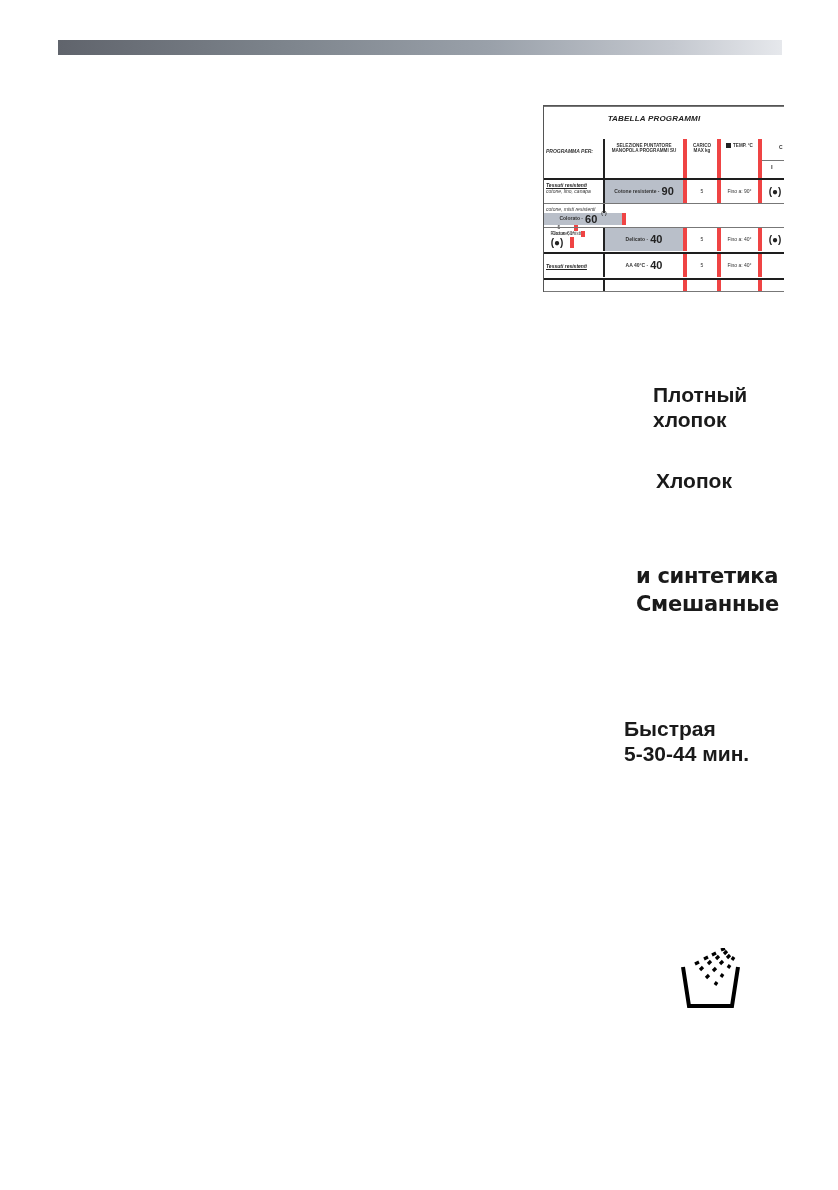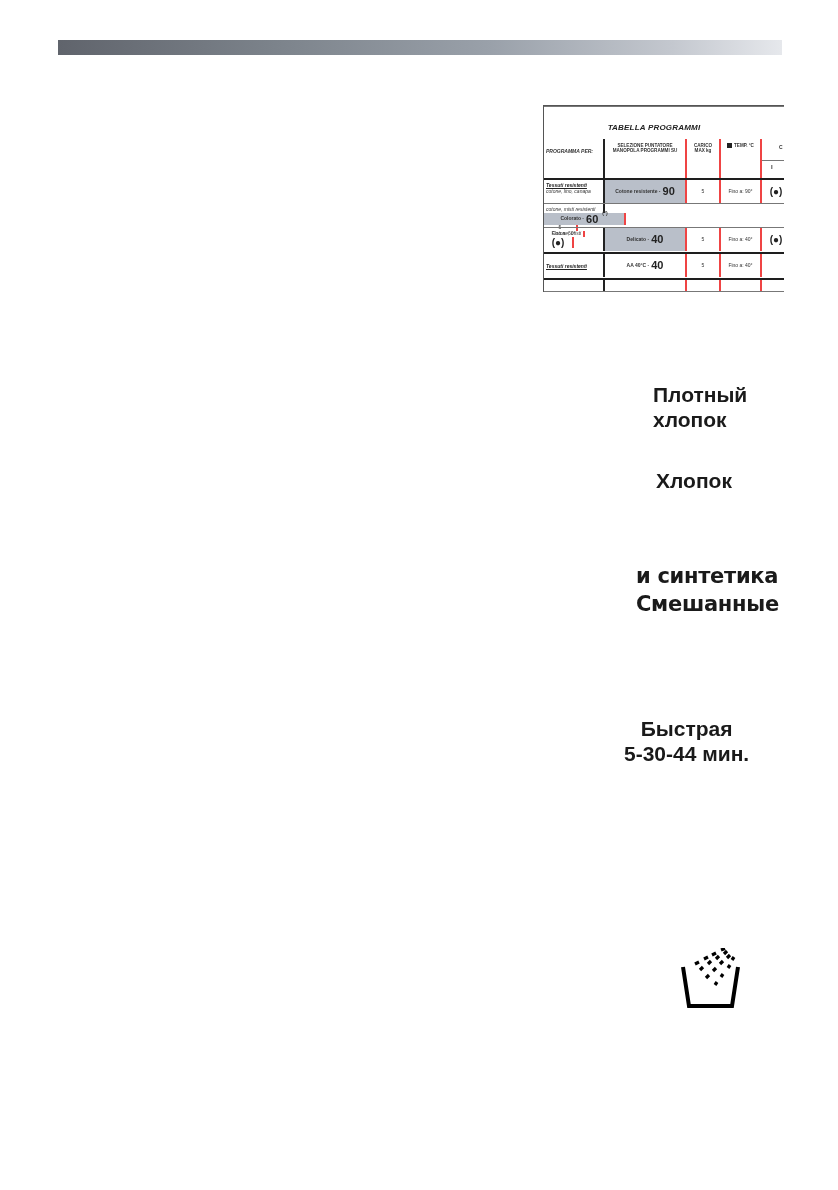--- a/index.html
+++ b/index.html
@@ -32,21 +32,21 @@
       height: 186px;
       border-top: 1px solid #555;
       border-left: 1px solid #555;
       overflow: hidden;
       background: #fff;
       font-family: "Liberation Sans", sans-serif;
     }
     .tt-title {
       position: absolute;
       left: 0;
-      top: 17px;
+      top: 8px;
       width: 220px;
       text-align: center;
       font-size: 8px;
       font-weight: bold;
       font-style: italic;
       letter-spacing: 0.2px;
       color: #222;
     }
     .tt-row {
       position: absolute;
@@ -55,21 +55,21 @@
       display: flex;
       font-size: 5px;
       color: #333;
     }
     .tt-cell {
       box-sizing: border-box;
       display: flex;
       align-items: center;
       justify-content: center;
       text-align: center;
-      border-right: 2px solid #ef4444;
+      border-right: 4px solid #ef4444;
       line-height: 1.15;
       padding: 0 2px;
     }
     .c1 { width: 61px; border-right: 2px solid #222; }
     .c2 { width: 82px; }
     .c3 { width: 34px; }
     .c4 { width: 41px; }
     .c5 { width: 30px; }
     .hdr-row { top: 33px; height: 39px; }
     .hdr-row .tt-cell { align-items: flex-start; padding-top: 4px; font-weight: bold; font-size: 4.6px; }
@@ -158,21 +158,21 @@
       font-size: 21px;
       font-family: "DejaVu Sans", sans-serif;
       line-height: 1.35;
       letter-spacing: -0.3px;
     }
     .lbl-quick {
       left: 624px;
       top: 687px;
       font-size: 21px;
       font-family: "Liberation Sans", sans-serif;
-      text-align: center;
+      text-align: left;
       line-height: 1.2;
     }
     .prewash-icon {
       position: absolute;
       left: 680px;
       top: 948px;
       width: 62px;
       height: 62px;
     }
   </style>

